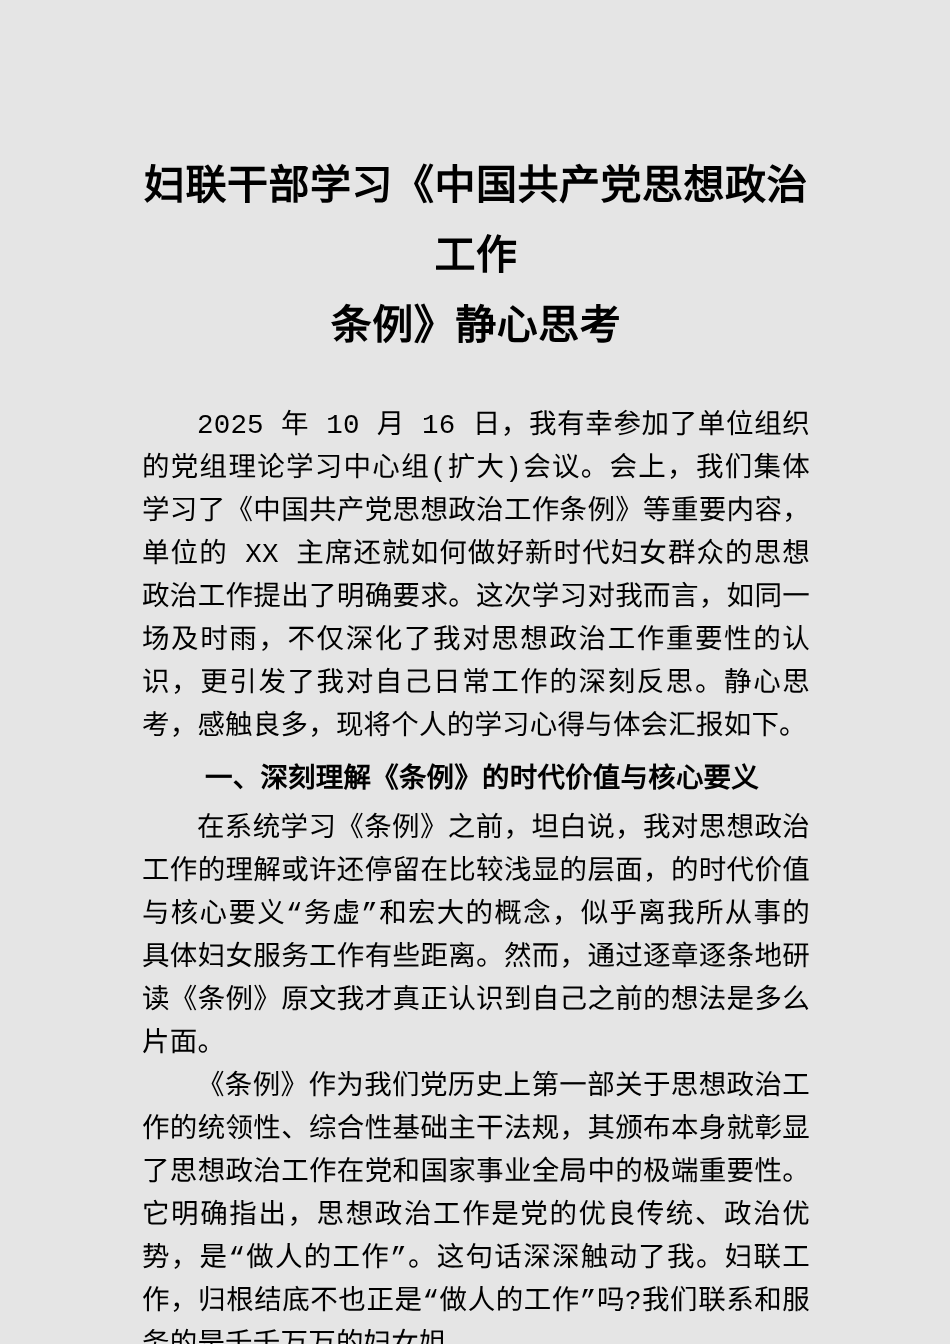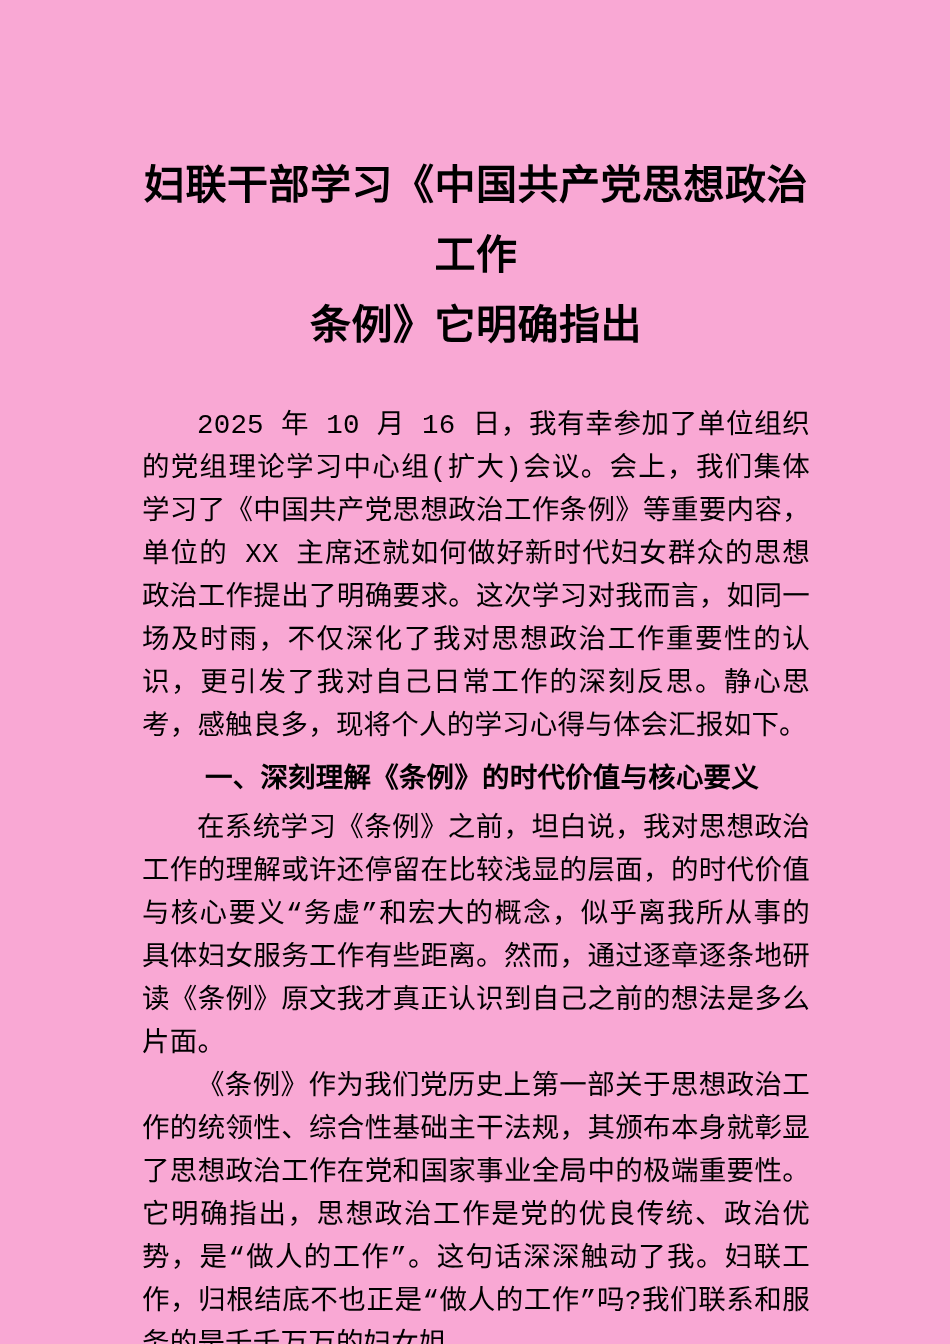--- a/index.html
+++ b/index.html
@@ -7,21 +7,21 @@
     margin: 0;
     padding: 0;
     background: #ffffff;
   }
 
   .page {
     position: relative;
     width: 950px;
     height: 1344px;
     margin: 0 auto;
-    background: #f9a8d4;
+    background: #e5e5e5;
     overflow: hidden;
     box-sizing: border-box;
   }
 
   .content {
     position: absolute;
     left: 142px;
     top: 150px;
     width: 668px;
   }
@@ -76,21 +76,21 @@
   }
 </style>
 </head>
 <body>
 
 <div class="page">
   <div class="content">
 
     <h1 class="doc-title">
       <span>妇联干部学习《中国共产党思想政治工作</span><br>
-      <span>条例》它明确指出</span>
+      <span>条例》静心思考</span>
     </h1>
 
     <div class="title-spacer"></div>
 
     <p class="para">2025 年 10 月 16 日，我有幸参加了单位组织的党组理论学习中心组(扩大)会议。会上，我们集体学习了《中国共产党思想政治工作条例》等重要内容，单位的 XX 主席还就如何做好新时代妇女群众的思想政治工作提出了明确要求。这次学习对我而言，如同一场及时雨，不仅深化了我对思想政治工作重要性的认识，更引发了我对自己日常工作的深刻反思。静心思考，感触良多，现将个人的学习心得与体会汇报如下。</p>
 
     <p class="sec-heading">一、深刻理解《条例》的时代价值与核心要义</p>
 
     <p class="para">在系统学习《条例》之前，坦白说，我对思想政治工作的理解或许还停留在比较浅显的层面，的时代价值与核心要义“务虚”和宏大的概念，似乎离我所从事的具体妇女服务工作有些距离。然而，通过逐章逐条地研读《条例》原文我才真正认识到自己之前的想法是多么片面。</p>
 

